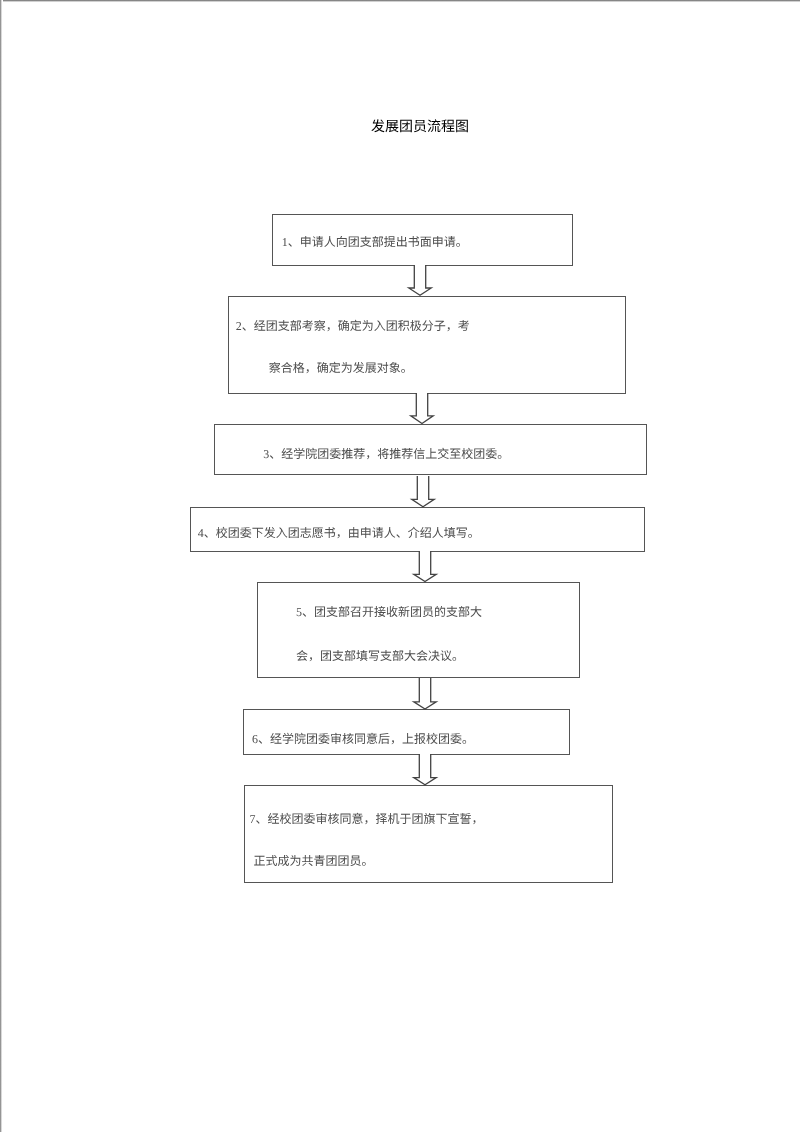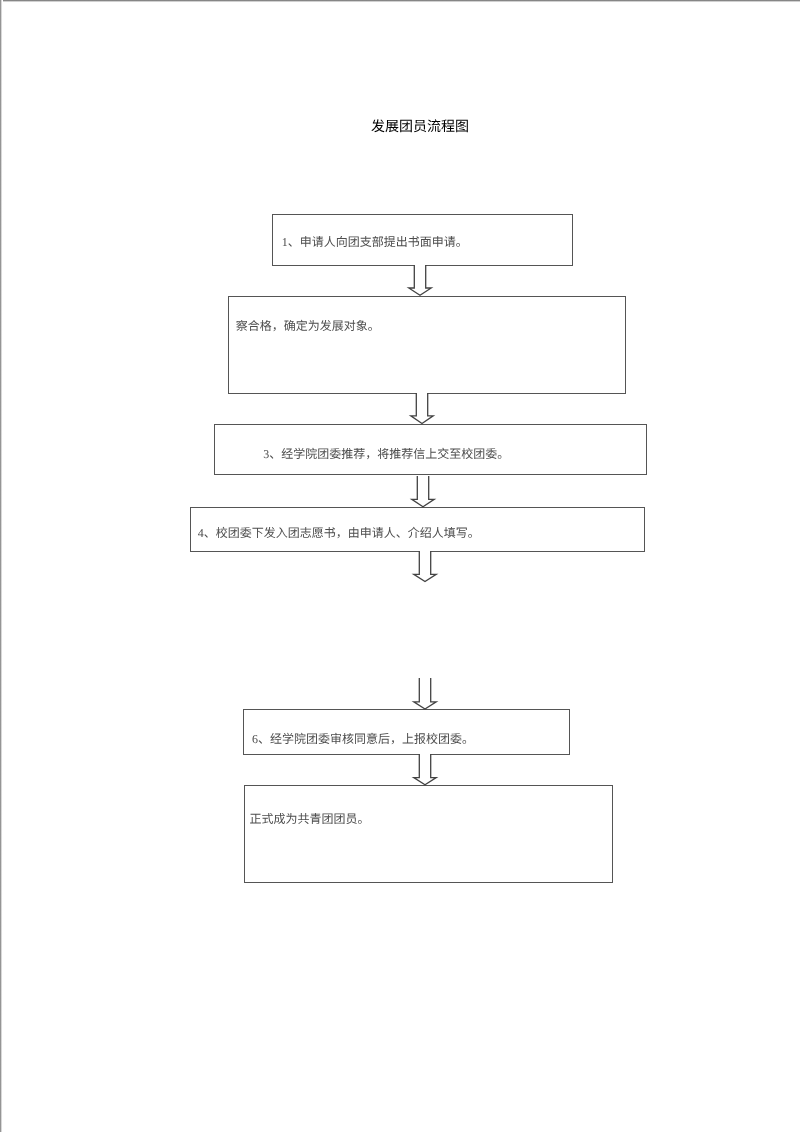--- a/index.html
+++ b/index.html
@@ -111,37 +111,43 @@
 
 <div id="doc-title">发展团员流程图</div>
 
 <div id="flow">
 
   <div class="flow-box" id="box-1">
     <div class="flow-line">1、申请人向团支部提出书面申请。</div>
   </div>
 
   <div class="flow-box" id="box-2">
+    <div class="flow-line">2、经团支部考察，确定为入团积极分子，考</div>
     <div class="flow-line">察合格，确定为发展对象。</div>
   </div>
 
   <div class="flow-box" id="box-3">
     <div class="flow-line">3、经学院团委推荐，将推荐信上交至校团委。</div>
   </div>
 
   <div class="flow-box" id="box-4">
     <div class="flow-line">4、校团委下发入团志愿书，由申请人、介绍人填写。</div>
   </div>
 
+  <div class="flow-box" id="box-5">
+    <div class="flow-line">5、团支部召开接收新团员的支部大</div>
+    <div class="flow-line">会，团支部填写支部大会决议。</div>
+  </div>
 
   <div class="flow-box" id="box-6">
     <div class="flow-line">6、经学院团委审核同意后，上报校团委。</div>
   </div>
 
   <div class="flow-box" id="box-7">
+    <div class="flow-line">7、经校团委审核同意，择机于团旗下宣誓，</div>
     <div class="flow-line">正式成为共青团团员。</div>
   </div>
 
   <svg class="arrow" id="arrow-1" width="24" height="30.8" viewBox="0 0 24 30.8">
       <path d="M 6.30 0.00 L 6.30 23.00 L 0.80 23.00 L 12.00 30.18 L 23.20 23.00 L 17.70 23.00 L 17.70 0.00" fill="#ffffff" stroke="#434343" stroke-width="1.3" stroke-linejoin="miter" stroke-miterlimit="6"></path>
     </svg>
   <svg class="arrow" id="arrow-2" width="24" height="31.2" viewBox="0 0 24 31.2">
       <path d="M 6.30 0.00 L 6.30 22.90 L 0.80 22.90 L 12.00 30.58 L 23.20 22.90 L 17.70 22.90 L 17.70 0.00" fill="#ffffff" stroke="#434343" stroke-width="1.3" stroke-linejoin="miter" stroke-miterlimit="6"></path>
     </svg>
   <svg class="arrow" id="arrow-3" width="24" height="31.4" viewBox="0 0 24 31.4">

